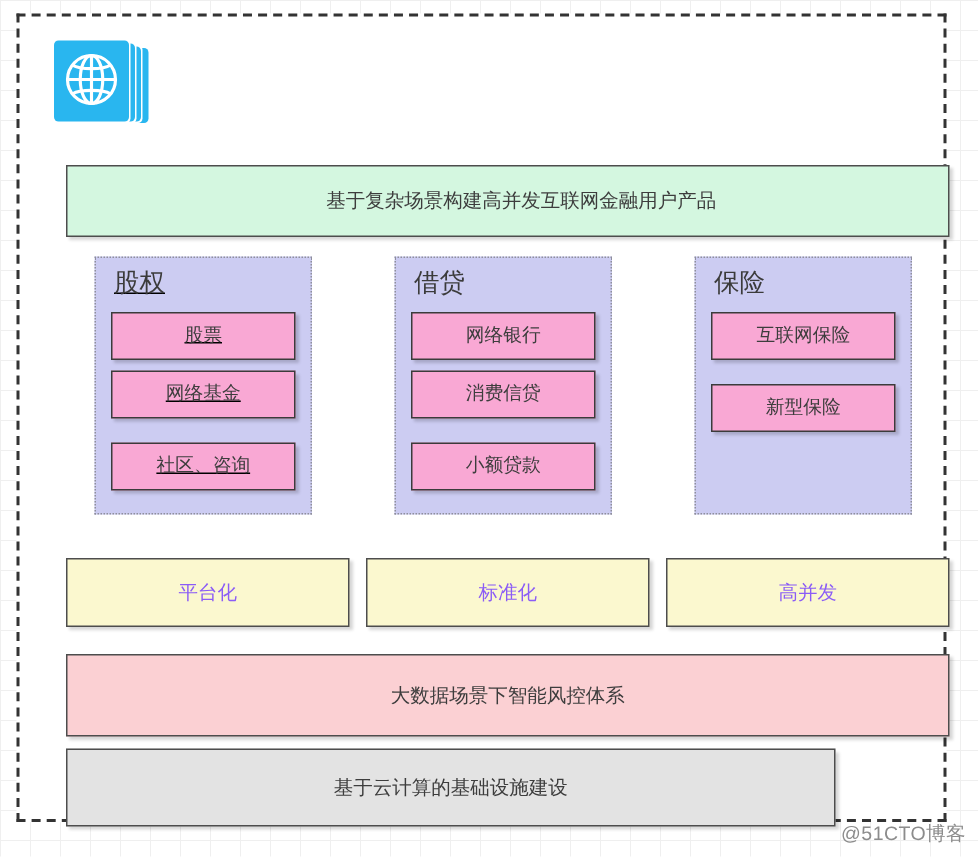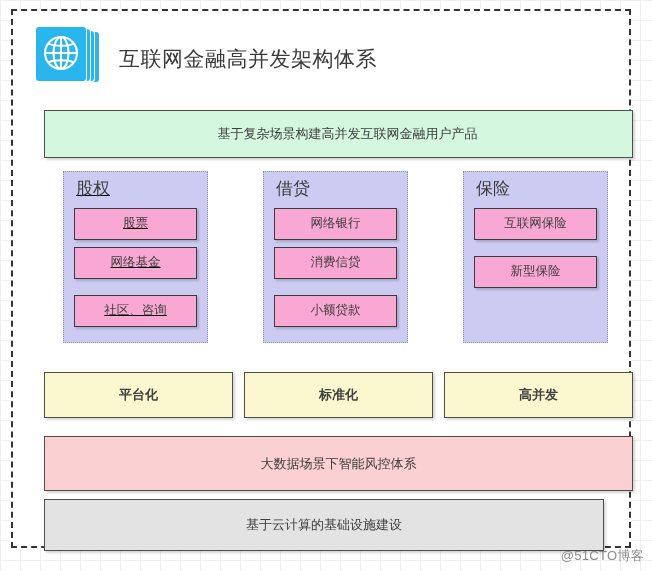--- a/index.html
+++ b/index.html
@@ -122,38 +122,37 @@
     top: 361px;
     width: 189px;
     height: 46px;
     background: #fbf8cf;
     border: 1px solid #4d4d4d;
     box-shadow: 2px 2px 2px rgba(0,0,0,0.16);
     display: flex;
     align-items: center;
     justify-content: center;
     font-size: 13px;
-    color: #404040;
-    font-weight: bold;
+    color: #8b5cf6;
   }
   #cap-platform { left: 31px; }
   #cap-standard { left: 231px; }
   #cap-concurrency { left: 431px; }
 
   #banner-risk {
     left: 31px;
     top: 425px;
     width: 589px;
     height: 55px;
     background: #fbd0d3;
   }
   #banner-infra {
     left: 31px;
     top: 488px;
-    width: 560px;
+    width: 513px;
     height: 52px;
     background: #e3e3e3;
   }
 
   
   #watermark {
     position: absolute;
     right: 8px;
     bottom: 6px;
     font-size: 13px;
@@ -179,21 +178,20 @@
         <g fill="none" stroke="#ffffff" stroke-width="2.1">
           <circle cx="28" cy="27" r="16"></circle>
           <line x1="12" y1="27" x2="44" y2="27"></line>
           <line x1="28" y1="11" x2="28" y2="43"></line>
           <ellipse cx="28" cy="27" rx="7.5" ry="16"></ellipse>
           <path d="M15.5 17.5 C20 20.5, 36 20.5, 40.5 17.5"></path>
           <path d="M15.5 36.5 C20 33.5, 36 33.5, 40.5 36.5"></path>
         </g>
       </svg>
     </div>
-    <div id="page-title">互联网金融高并发架构体系</div>
   </div>
 
   <div class="banner" id="banner-scenario">基于复杂场景构建高并发互联网金融用户产品</div>
 
   <div class="category-col" id="col-equity">
     <div class="category-title">股权</div>
     <div class="sub-item">股票</div>
     <div class="sub-item">网络基金</div>
     <div class="sub-item">社区、咨询</div>
   </div>

